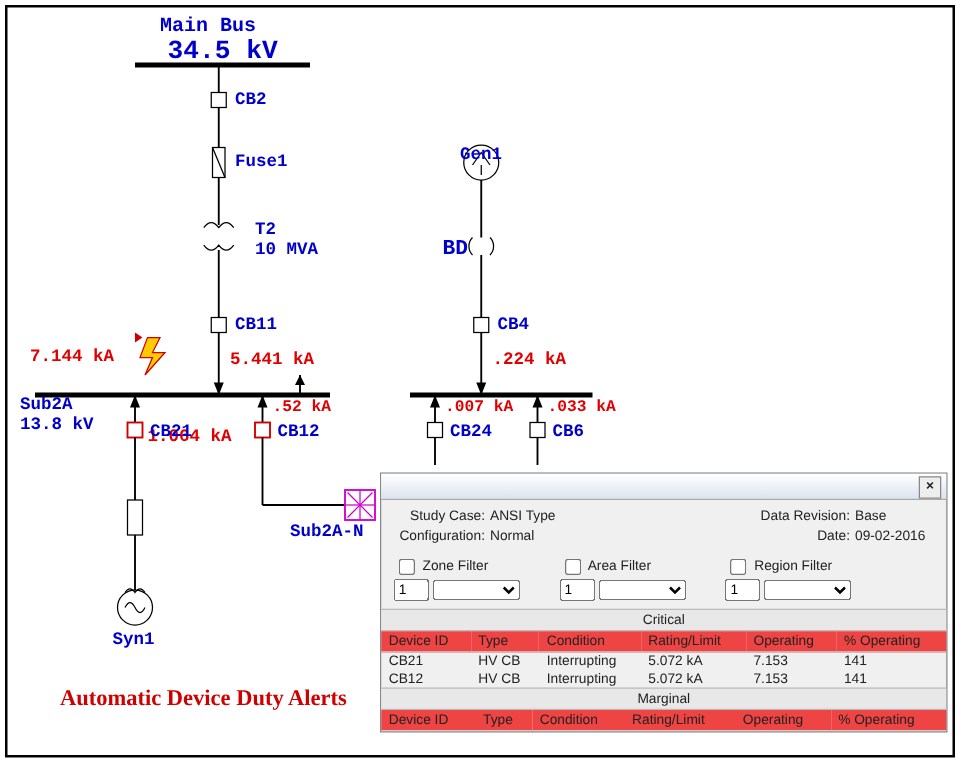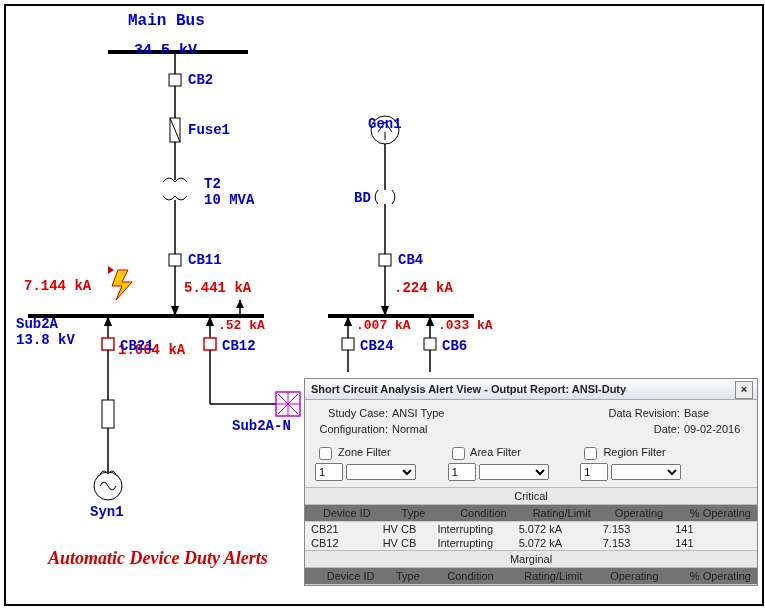--- a/index.html
+++ b/index.html
@@ -1,34 +1,34 @@
 <!DOCTYPE html>
 <html><head>
 <meta charset="utf-8">
 <style>
   html,body{margin:0;padding:0;width:765px;height:608px;font-family:"Courier New",monospace;background:#fff;}
   .frame{position:absolute;left:4px;top:4px;width:756px;height:598px;border:2px solid #000;}
   .lbl{position:absolute;white-space:nowrap;font-weight:bold;}
   .blue{color:#0000cc;}
   .red{color:#e00000;}
-  .title{position:absolute;font-family:"Times New Roman",serif;font-style:italic;font-weight:bold;color:#d00000;font-size:18px;}
+  .title{position:absolute;font-family:"Times New Roman",serif;font-weight:bold;color:#d00000;font-size:18px;}
   svg{position:absolute;left:0;top:0;}
   
   .win{position:absolute;background:#f0f0f0;border:1px solid #888;font-family:Tahoma,Arial,sans-serif;font-size:11px;color:#222;}
   .win .titlebar{background:linear-gradient(#fff,#dce4ee);height:20px;line-height:20px;padding:0 6px;font-weight:bold;border-bottom:1px solid #aaa;position:relative;}
   .win .close{position:absolute;right:4px;top:2px;width:16px;height:16px;text-align:center;line-height:14px;border:1px solid #888;background:#eee;cursor:pointer;}
   .win .hdr{padding:4px 10px;}
   .win .hdr table{width:100%;font-size:11px;}
   .win .filters{padding:2px 10px 6px 10px;}
   .win .filters .fgrp{display:inline-block;width:30%;vertical-align:top;}
   .win .filters input[type=text]{width:20px;font-size:11px;}
   .win .filters select{width:70px;font-size:11px;}
   .win .sect{background:#e8e8e8;border-top:1px solid #bbb;border-bottom:1px solid #bbb;text-align:center;font-size:11px;padding:2px 0;}
   .win table.data{width:100%;border-collapse:collapse;font-size:11px;}
-  .win table.data th{background:#737373;text-align:right;font-weight:normal;padding:2px 6px;border-bottom:1px solid #ccc;}
+  .win table.data th{background:#ef4444;text-align:left;font-weight:normal;padding:2px 6px;border-bottom:1px solid #ccc;}
   .win table.data td{padding:1px 6px;}
   .chk{vertical-align:middle;}
 </style>
 </head>
 <body>
 <div class="frame"></div>
 
 <svg width="765" height="608">
 
   <line x1="108" y1="52" x2="248" y2="52" stroke="#000" stroke-width="4"></line>
@@ -106,51 +106,50 @@
   <line x1="430" y1="316" x2="430" y2="338" stroke="#000" stroke-width="1.5"></line>
   <polygon points="426,326 434,326 430,316" fill="#000"></polygon>
   <rect x="424" y="338" width="12" height="12" fill="#fff" stroke="#000"></rect>
   <line x1="430" y1="350" x2="430" y2="372" stroke="#000" stroke-width="1.5"></line>
 
   <line x1="240" y1="316" x2="240" y2="300" stroke="#000" stroke-width="1.5"></line>
   <polygon points="236,308 244,308 240,300" fill="#000"></polygon>
 </svg>
 
 <div class="lbl blue" style="left:128px;top:12px;font-size:16px;">Main Bus</div>
-<div class="lbl blue" style="left:134px;top:30px;font-size:15px;margin-top:12px;">34.5 kV</div>
+<div class="lbl blue" style="left:134px;top:30px;font-size:21px;">34.5 kV</div>
 <div class="lbl blue" style="left:188px;top:72px;font-size:14px;">CB2</div>
 <div class="lbl blue" style="left:188px;top:122px;font-size:14px;">Fuse1</div>
 <div class="lbl blue" style="left:204px;top:176px;font-size:14px;">T2</div>
 <div class="lbl blue" style="left:204px;top:192px;font-size:14px;">10 MVA</div>
 <div class="lbl blue" style="left:188px;top:252px;font-size:14px;">CB11</div>
 <div class="lbl red" style="left:24px;top:278px;font-size:14px;">7.144 kA</div>
 <div class="lbl red" style="left:184px;top:280px;font-size:14px;">5.441 kA</div>
 <div class="lbl blue" style="left:16px;top:316px;font-size:14px;">Sub2A</div>
 <div class="lbl blue" style="left:16px;top:332px;font-size:14px;">13.8 kV</div>
 <div class="lbl red" style="left:118px;top:318px;font-size:14px;margin-top:24px;">1.064 kA</div>
 <div class="lbl red" style="left:218px;top:318px;font-size:13px;">.52 kA</div>
 <div class="lbl blue" style="left:120px;top:338px;font-size:14px;">CB21</div>
 <div class="lbl blue" style="left:222px;top:338px;font-size:14px;">CB12</div>
 <div class="lbl blue" style="left:232px;top:418px;font-size:14px;">Sub2A-N</div>
 <div class="lbl blue" style="left:90px;top:504px;font-size:14px;">Syn1</div>
 
 <div class="lbl blue" style="left:368px;top:96px;font-size:14px;margin-top:20px;">Gen1</div>
-<div class="lbl blue" style="left:354px;top:190px;font-size:14px;">BD</div>
+<div class="lbl blue" style="left:354px;top:190px;font-size:17px;">BD</div>
 <div class="lbl blue" style="left:398px;top:252px;font-size:14px;">CB4</div>
 <div class="lbl red" style="left:394px;top:280px;font-size:14px;">.224 kA</div>
 <div class="lbl red" style="left:356px;top:318px;font-size:13px;">.007 kA</div>
 <div class="lbl red" style="left:438px;top:318px;font-size:13px;">.033 kA</div>
 <div class="lbl blue" style="left:360px;top:338px;font-size:14px;">CB24</div>
 <div class="lbl blue" style="left:442px;top:338px;font-size:14px;">CB6</div>
 
 <div class="title" style="left:48px;top:548px;">Automatic Device Duty Alerts</div>
 
 <div class="win" style="left:304px;top:378px;width:452px;">
   <div class="titlebar">
-    <span>Short Circuit Analysis Alert View - Output Report: ANSI-Duty</span>
     <div class="close">×</div>
   </div>
   <div class="hdr">
     <table>
         <tbody>
           <tr>
       <td style="width:70px;text-align:right;">Study Case:</td>
       <td>ANSI Type</td>
       <td style="text-align:right;">Data Revision:</td>
       <td style="width:60px;">Base</td>

